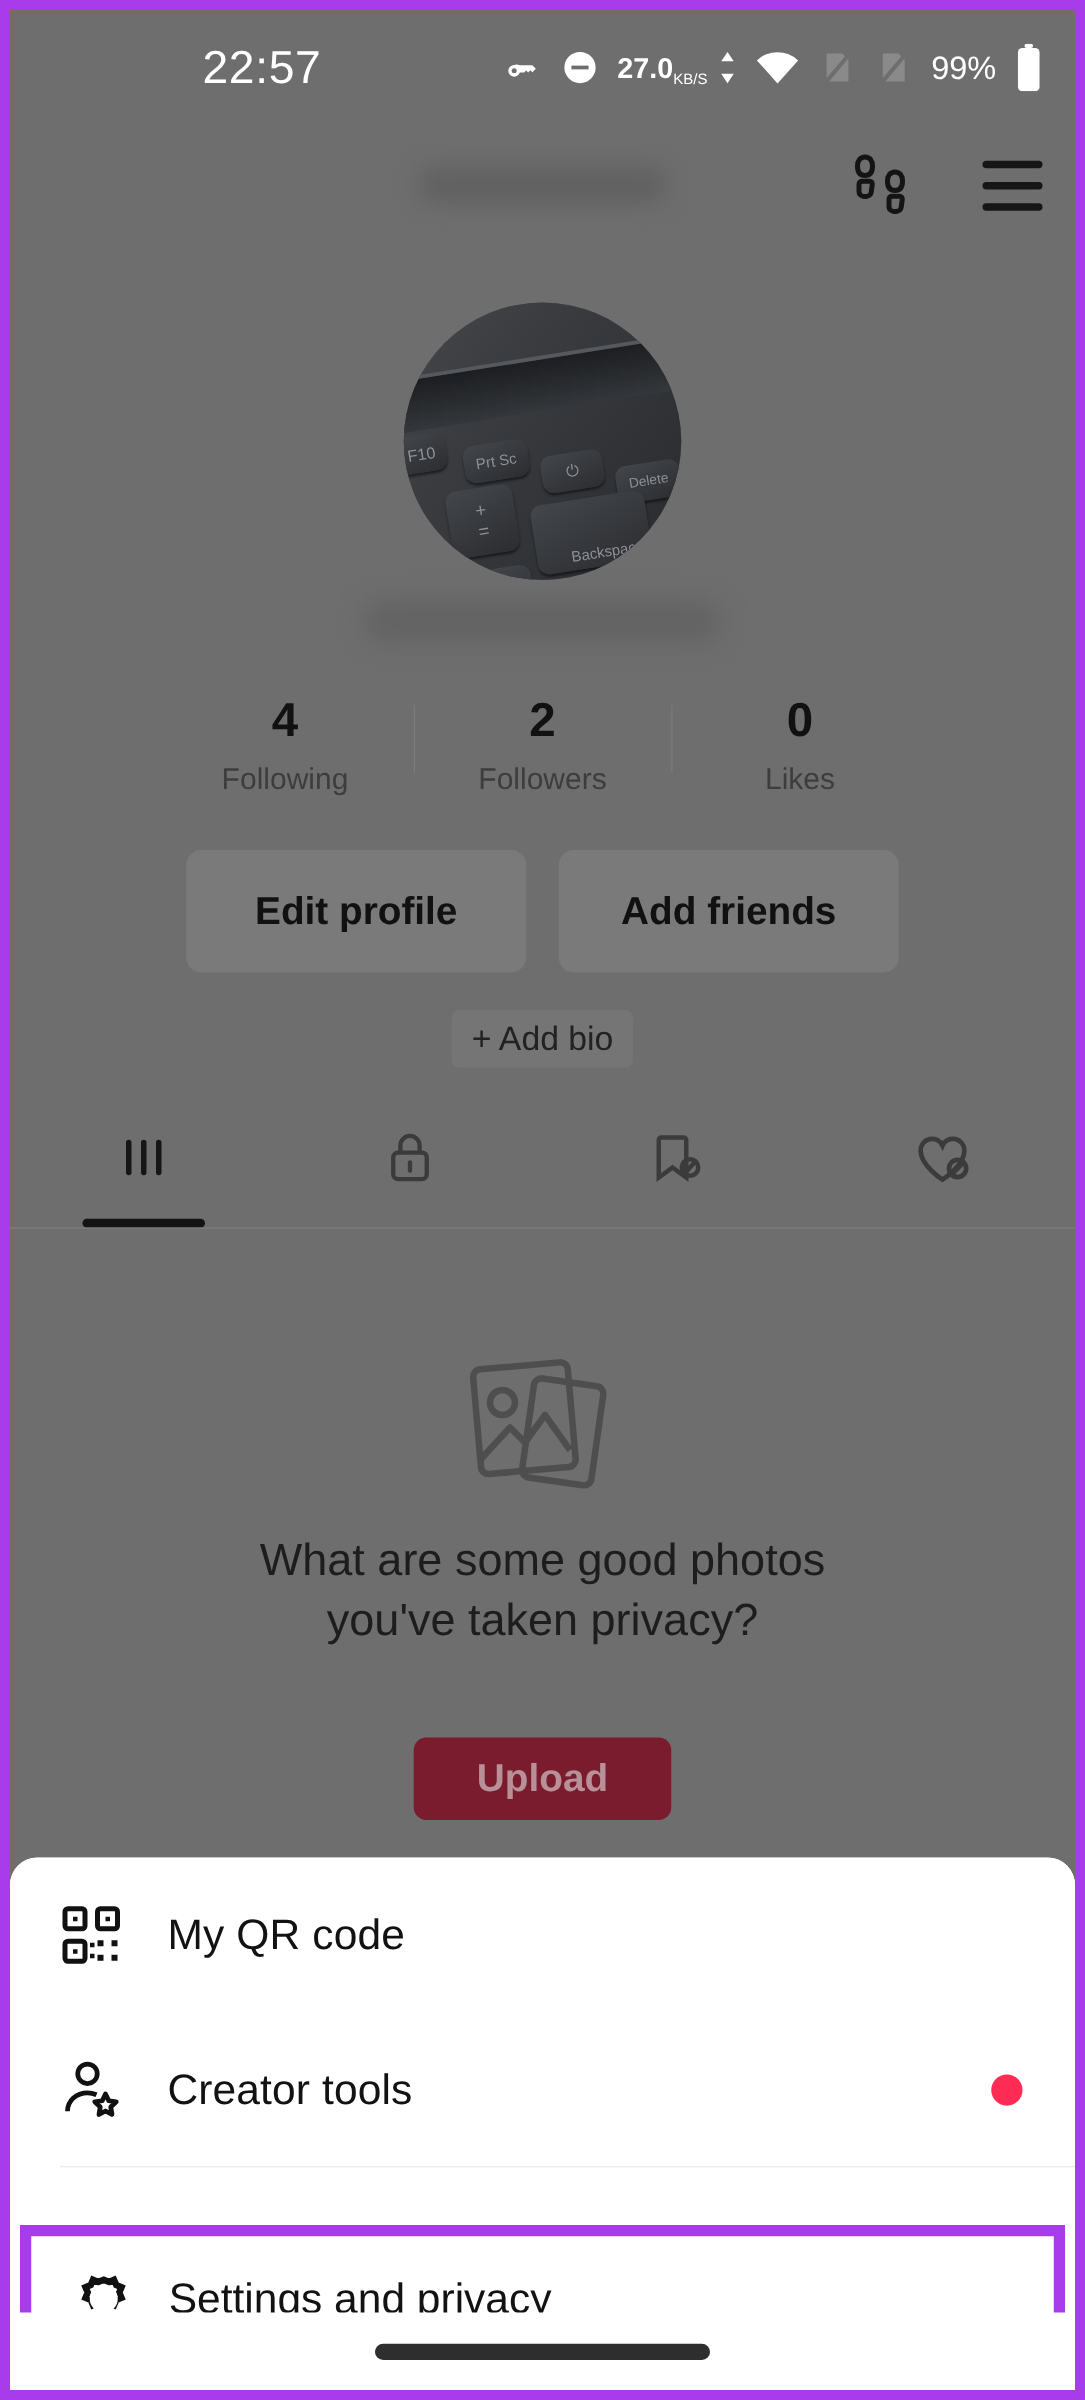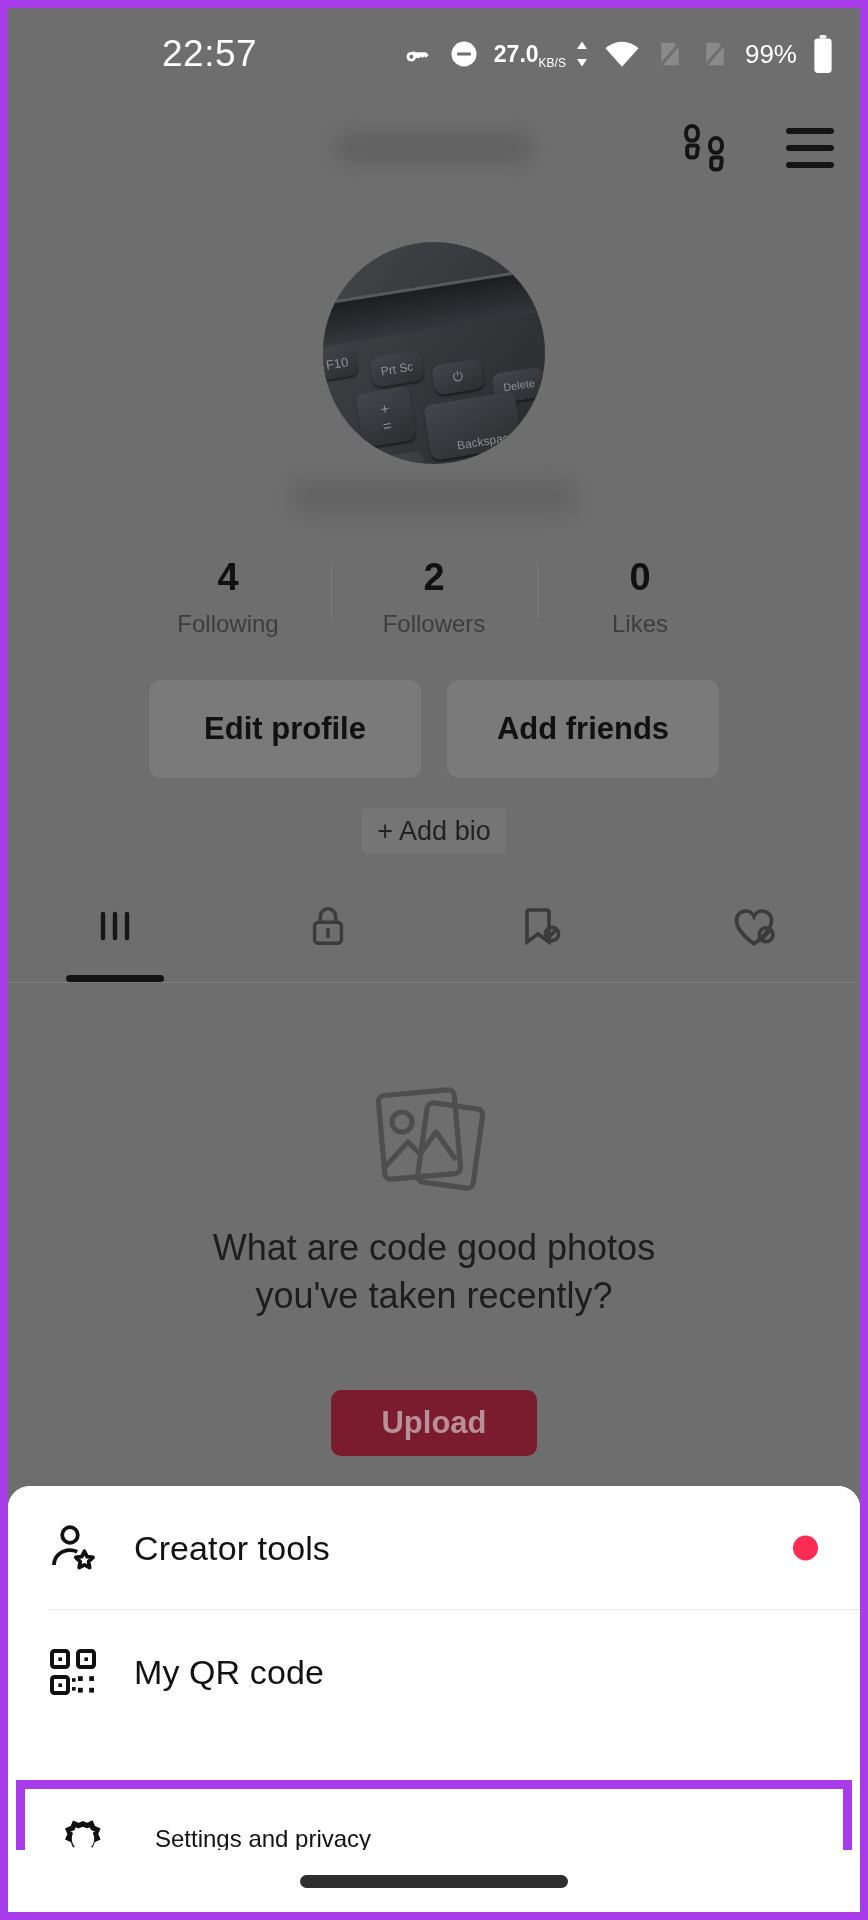--- a/index.html
+++ b/index.html
@@ -367,22 +367,22 @@
     padding: 0 32px;
     z-index: 5;
   }
   #settings-highlight .ico {
     width: 58px;
     flex: 0 0 58px;
     display: flex;
     align-items: center;
   }
   #settings-highlight .lbl {
-    margin-left: 40px;
-    font-size: 24px;
+    margin-left: 20px;
+    font-size: 34px;
     font-weight: 400;
     color: #121212;
   }
 
   
   #navbar {
     position: absolute;
     left: 8px;
     bottom: 8px;
     width: 852px;
@@ -556,60 +556,60 @@
       <div class="tabs-divider"></div>
 
       <div class="empty-icon">
         <svg width="132" height="118" viewBox="0 0 66 59" fill="none" stroke="#4e4e4e" stroke-width="2.6" stroke-linejoin="round">
           <rect x="30" y="12" width="28" height="40" rx="3" transform="rotate(8 30 12)"></rect>
           <rect x="5" y="9" width="38" height="42" rx="3" transform="rotate(-5 5 9)"></rect>
           <circle cx="17" cy="22" r="5"></circle>
           <path d="M8 45 L20 32 L26 38 L34 27 L44 41"></path>
         </svg>
       </div>
-      <div class="empty-text">What are code good photos you've taken recently?</div>
+      <div class="empty-text">What are some good photos you've taken privacy?</div>
       <div class="upload-btn">Upload</div>
     </div>
 
     <div id="scrim"></div>
 
     <div id="sheet">
-      <div class="sheet-row">
-        <span class="ico">
-          <svg width="52" height="52" viewBox="0 0 26 26" fill="none" stroke="#111" stroke-width="1.9" stroke-linejoin="round">
-            <circle cx="11" cy="6.5" r="3.9"></circle>
-            <path d="M3 21.5c0-4.3 3.6-7.4 8-7.4 1.3 0 2.5.3 3.6.8"></path>
-            <path d="M18.2 14.6l1.3 2.7 3 .4-2.2 2.1.5 3-2.6-1.4-2.6 1.4.5-3-2.2-2.1 3-.4z"></path>
-          </svg>
-        </span>
-        <span class="lbl">Creator tools</span>
-        <span class="red-dot"></span>
-        <span class="sheet-sep"></span>
-      </div>
-
       <div class="sheet-row">
         <span class="ico">
           <svg width="50" height="50" viewBox="0 0 25 25" fill="none" stroke="#111" stroke-width="2">
             <rect x="2" y="2" width="8" height="8" rx="1.2"></rect>
             <rect x="15" y="2" width="8" height="8" rx="1.2"></rect>
             <rect x="2" y="15" width="8" height="8" rx="1.2"></rect>
             <rect x="5.2" y="5.2" width="1.8" height="1.8" fill="#111" stroke="none"></rect>
             <rect x="18.2" y="5.2" width="1.8" height="1.8" fill="#111" stroke="none"></rect>
             <rect x="5.2" y="18.2" width="1.8" height="1.8" fill="#111" stroke="none"></rect>
             <rect x="15" y="14.6" width="2.4" height="2.4" fill="#111" stroke="none"></rect>
             <rect x="20.6" y="14.6" width="2.4" height="2.4" fill="#111" stroke="none"></rect>
             <rect x="15" y="20.4" width="2.4" height="2.4" fill="#111" stroke="none"></rect>
             <rect x="20.6" y="20.4" width="2.4" height="2.4" fill="#111" stroke="none"></rect>
             <rect x="12" y="15.6" width="1.8" height="1.8" fill="#111" stroke="none"></rect>
             <rect x="12" y="20" width="1.8" height="1.8" fill="#111" stroke="none"></rect>
           </svg>
         </span>
         <span class="lbl">My QR code</span>
       </div>
 
+      <div class="sheet-row">
+        <span class="ico">
+          <svg width="52" height="52" viewBox="0 0 26 26" fill="none" stroke="#111" stroke-width="1.9" stroke-linejoin="round">
+            <circle cx="11" cy="6.5" r="3.9"></circle>
+            <path d="M3 21.5c0-4.3 3.6-7.4 8-7.4 1.3 0 2.5.3 3.6.8"></path>
+            <path d="M18.2 14.6l1.3 2.7 3 .4-2.2 2.1.5 3-2.6-1.4-2.6 1.4.5-3-2.2-2.1 3-.4z"></path>
+          </svg>
+        </span>
+        <span class="lbl">Creator tools</span>
+        <span class="red-dot"></span>
+        <span class="sheet-sep"></span>
+      </div>
+
       <div class="sheet-row" style="height:130px;"></div>
     </div>
 
     <div id="settings-highlight">
       <span class="ico">
         <svg width="52" height="52" viewBox="0 0 26 26" fill="none" stroke="#111" stroke-width="2.6">
           <path d="M13 4.2l2.1.9 2-.9.9 2.1 2.1.9-.9 2.1.9 2.1-2.1.9-.9 2.1-2.1-.9-2.1.9-2.1-.9-2.1.9-.9-2.1-2.1-.9.9-2.1-.9-2.1 2.1-.9.9-2.1 2.1.9z" transform="translate(0,1.2)"></path>
           <circle cx="13" cy="13" r="5.6" fill="#fff" stroke="none"></circle>
         </svg>
       </span>

